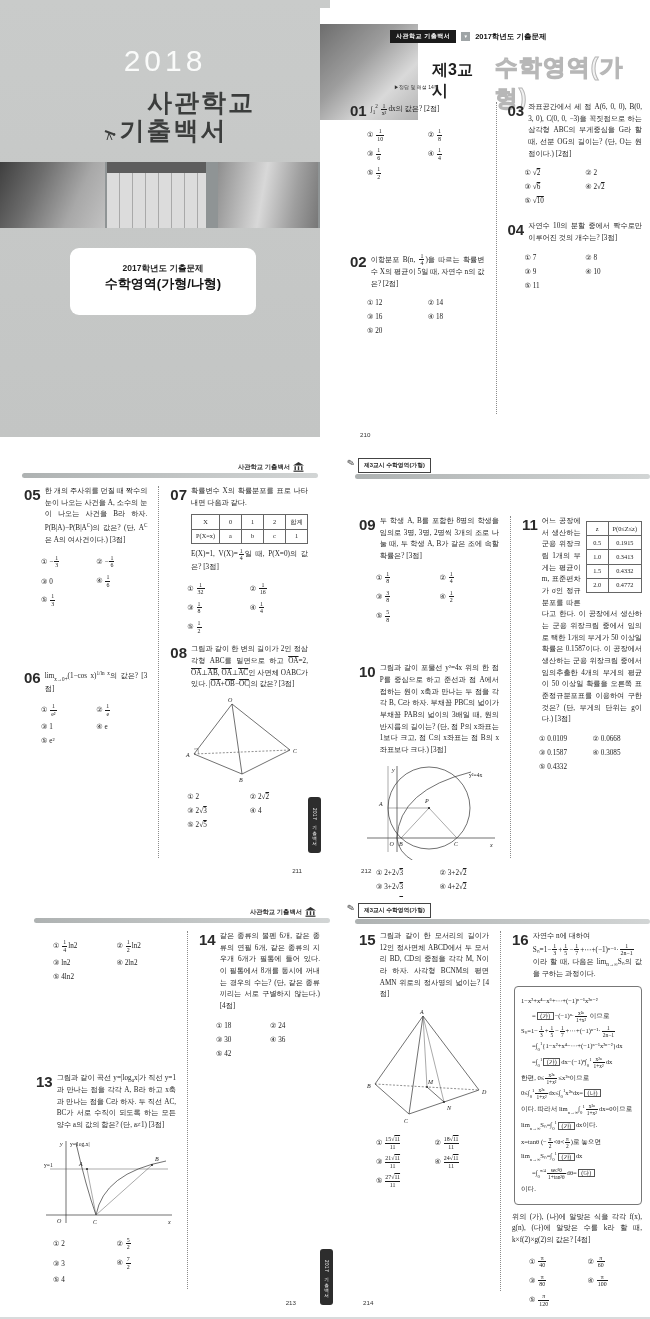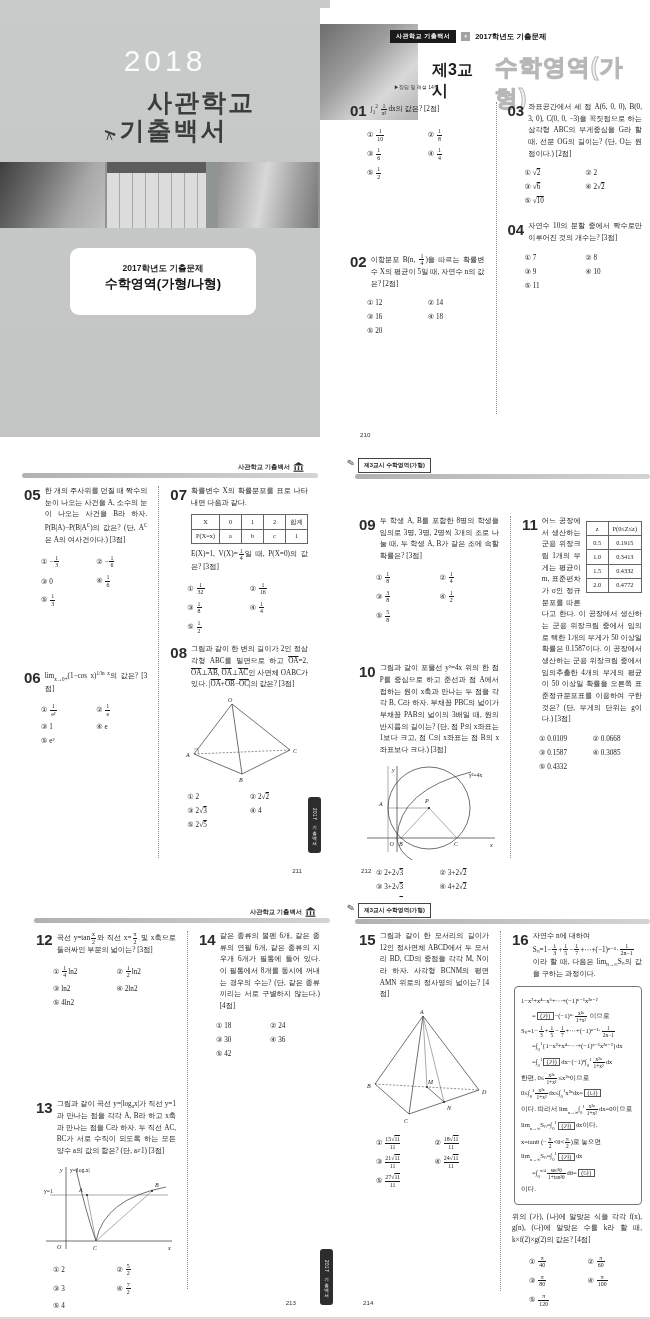--- a/index.html
+++ b/index.html
@@ -449,30 +449,20 @@
           <rect x="1.5" y="4.2" width="1.4" height="4" fill="#333"></rect>
           <rect x="4.8" y="4.2" width="1.4" height="4" fill="#333"></rect>
           <rect x="8.1" y="4.2" width="1.4" height="4" fill="#333"></rect>
           <rect x="0.5" y="8.6" width="10" height="1.2" fill="#333"></rect>
         </svg>
     </div>
     <div class="bar" style="top:21px;left:14px;right:0;"></div>
     <div class="cols" style="left:16px;right:10px;top:34px;bottom:22px;">
       <div class="col colL">
         <div class="prob">
-          <div class="ph">
-              <span class="pn">12</span>
-            <div class="pt">곡선 y=tan<span class="fr">
-                  <span class="nu">x</span>
-                  <span class="de">2</span>
-                </span>와 직선 x=<span class="fr">
-                  <span class="nu">π</span>
-                  <span class="de">2</span>
-                </span> 및 x축으로 둘러싸인 부분의 넓이는? [3점]</div>
-            </div>
           <div class="opts">
             <span>① <span class="fr">
                   <span class="nu">1</span>
                   <span class="de">4</span>
                 </span>ln2</span>
             <span>② <span class="fr">
                   <span class="nu">1</span>
                   <span class="de">2</span>
                 </span>ln2</span>
             <span>③ ln2</span>

